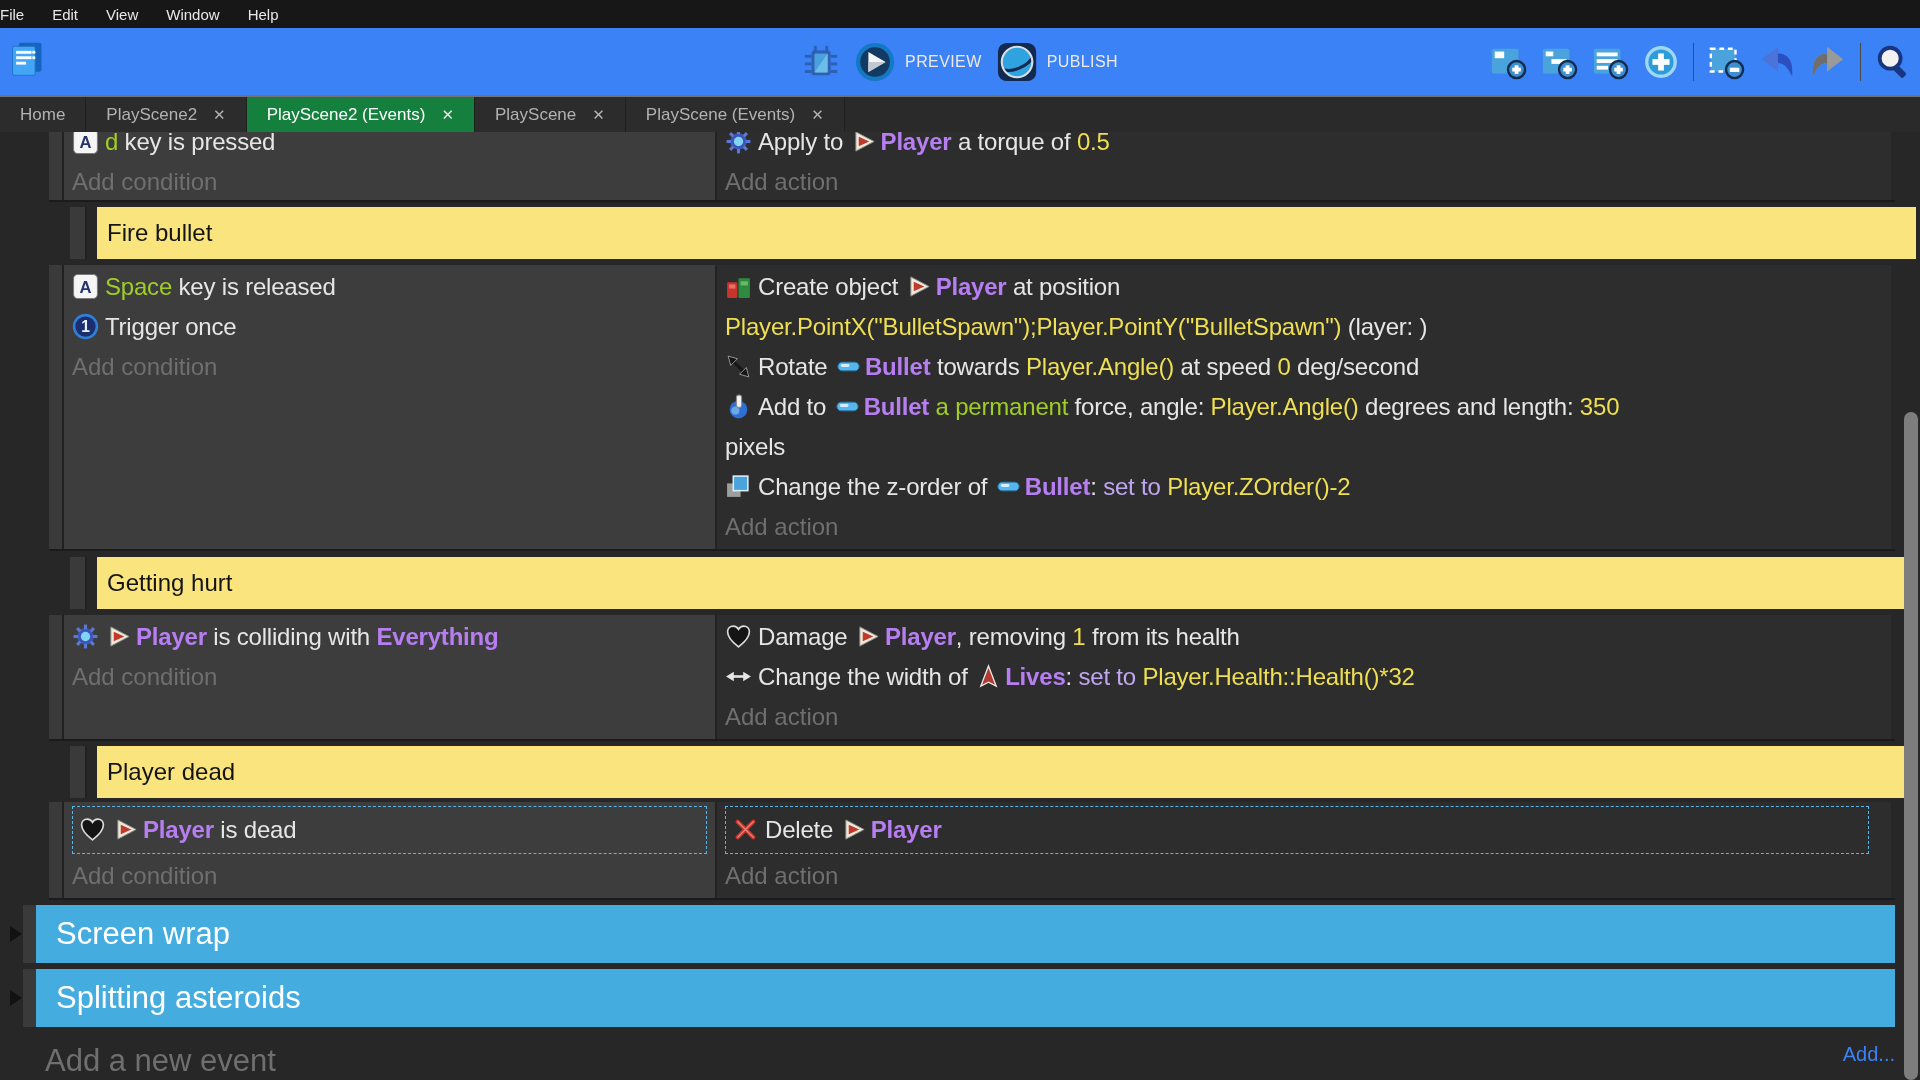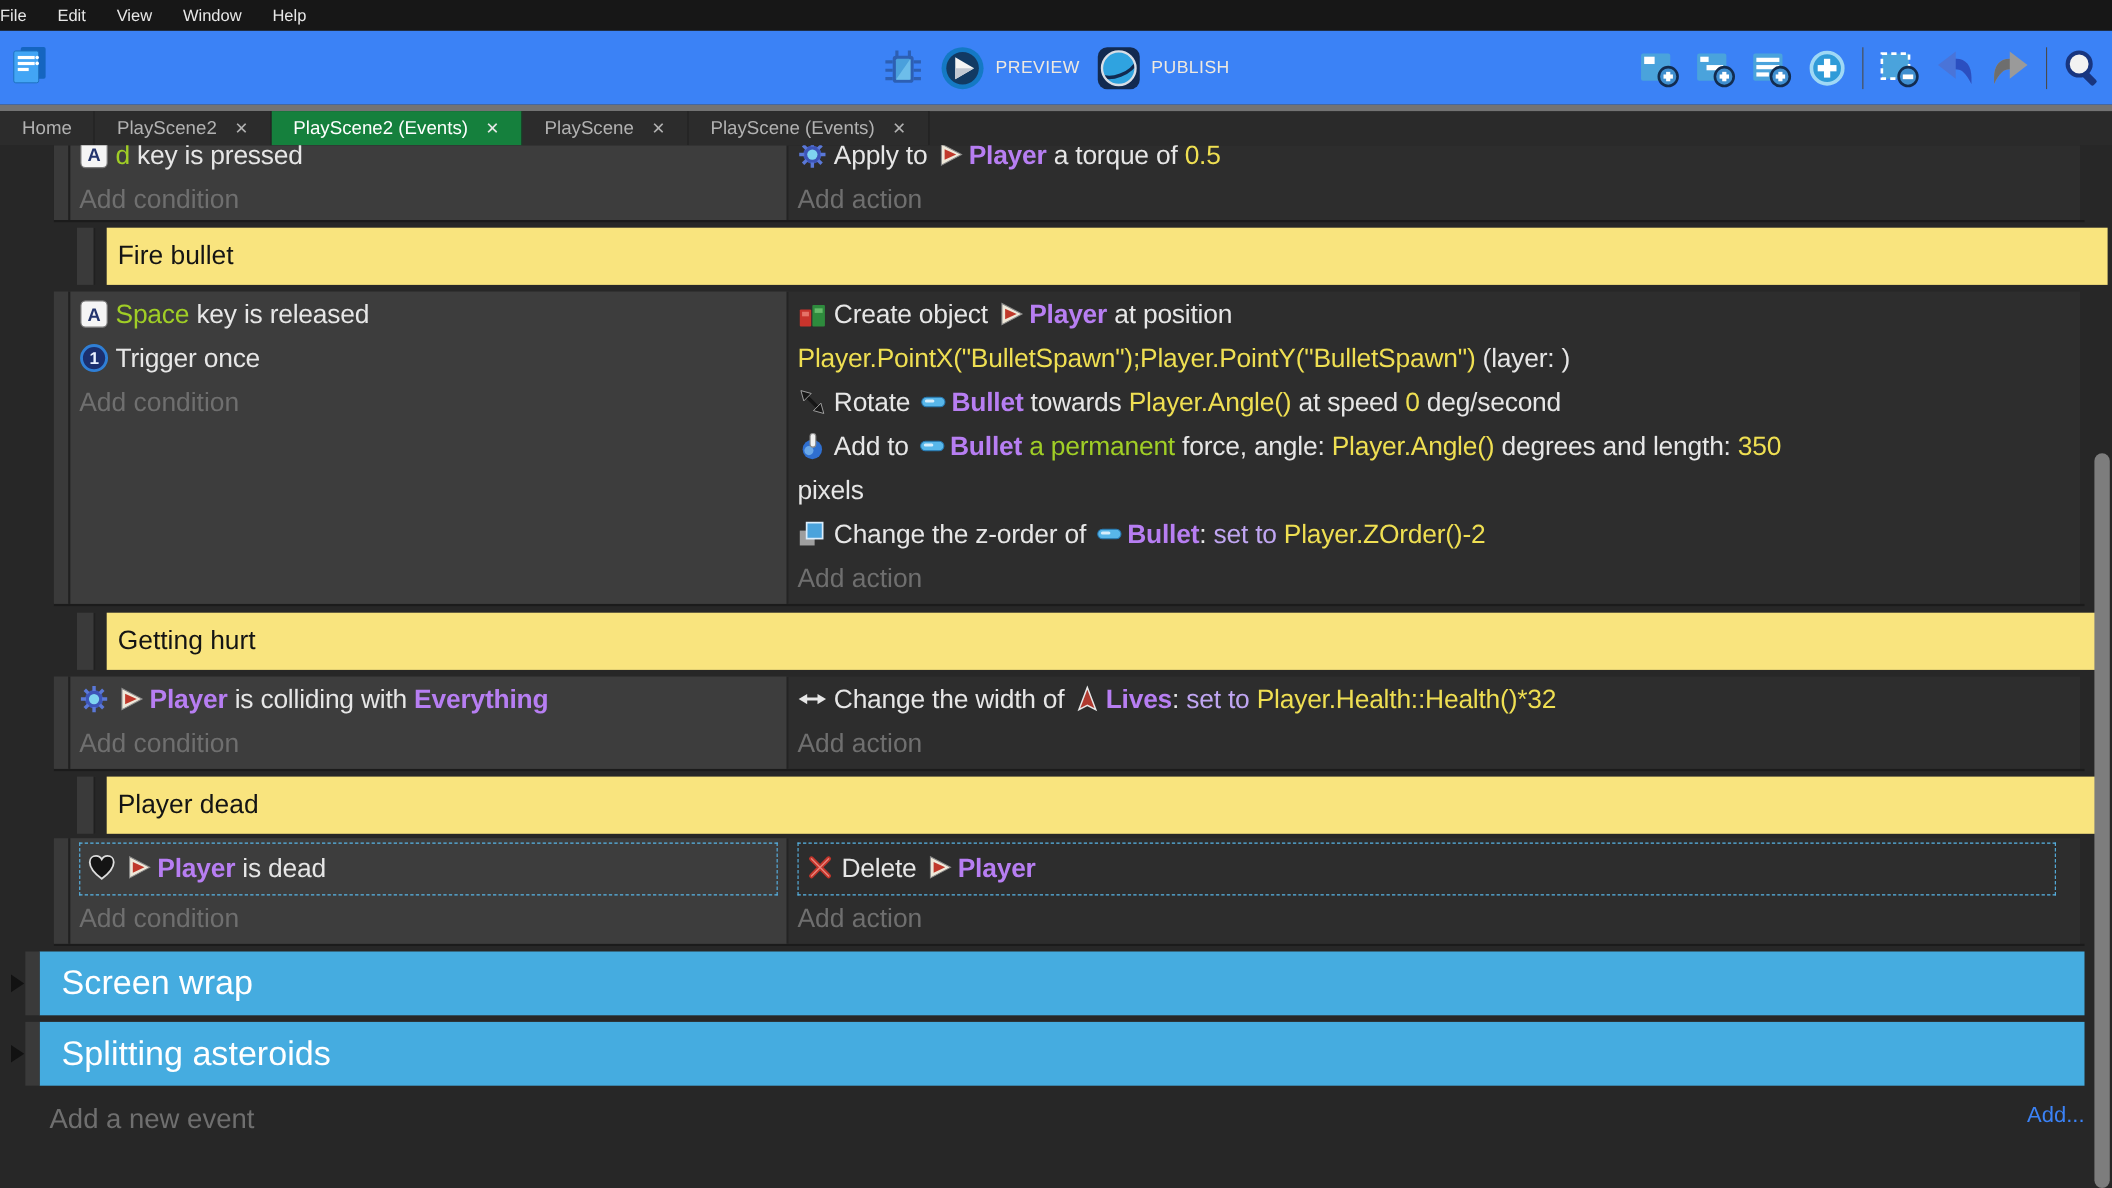--- a/index.html
+++ b/index.html
@@ -21,21 +21,21 @@
   .tb-btn .lbl { color:#efe9df; font-size:16px; letter-spacing:.4px; }
   .tb-ic40 { width:42px; height:42px; }
   .tb-ic36 { width:38px; height:38px; }
   .tb-right { position:absolute; right:8px; top:0; height:67px; display:flex;
     align-items:center; gap:13px; }
   .tb-sep { width:1px; height:38px; background:#4a4a4a; }
   .tb-icon { width:38px; height:38px; cursor:pointer; }
   .tb-icon svg, .tb-ic40 svg, .tb-ic36 svg, .tb-left svg { width:100%; height:100%; display:block; }
 
   
-  .tabbar { height:37px; background:#2a2a2a; display:flex; border-top:6px solid #737373; }
+  .tabbar { height:37px; background:#2a2a2a; display:flex; border-top:2px solid #737373; }
   .tab { height:100%; display:flex; align-items:center; padding:0 20px; gap:16px;
     color:#b2b2b2; font-size:17px; background:#2c2c2c; border-right:1px solid #1f1f1f;
     cursor:pointer; white-space:nowrap; }
   .tab .close { font-size:15px; color:#b2b2b2; }
   .tab.active { background:#15803d; color:#ffffff; }
   .tab.active .close { color:#e8e8e8; }
 
   
   .events { position:absolute; top:132px; left:0; width:1920px; }
 
@@ -76,21 +76,21 @@
   .group-row.blue .b-gutter { position:absolute; left:23px; top:0; width:13px; height:100%;
     background:#3a3a3a; }
   .group-row.blue .group-bar { margin-left:36px; background:#45ace0; color:#ffffff;
     font-size:31px; padding-left:20px; }
 
   .m-t4 { margin-top:4px; }  .m-t5 { margin-top:5px; }  .m-t6 { margin-top:6px; }
 
   
   .footer { position:relative; margin-top:16px; margin-left:45px; width:1850px;
     display:flex; justify-content:space-between; }
-  .footer .f-add-event { color:#6f6f6f; font-size:25px; cursor:pointer; }
+  .footer .f-add-event { color:#6f6f6f; font-size:31px; cursor:pointer; }
   .footer .f-add { color:#3b82f6; font-size:20px; cursor:pointer; }
 
   
   .vscroll { position:absolute; right:2px; top:412px; width:14px; height:668px;
     background:#7d7d7d; border-radius:7px; }
 </style>
 </head>
 <body>
 
 <div class="app">
@@ -360,20 +360,26 @@
                 </g>
                 <circle cx="13" cy="13" r="4.5" fill="#7fd4f0"></circle>
               </svg></span><span class="icon-obj"><svg viewBox="0 0 26 26">
                 <path d="M4 3 L23 13 L4 23 Z" fill="#efe9da" stroke="#8a8a8a"></path>
                 <path d="M7 8 L18 13 L7 18 Z" fill="#c0392b"></path>
               </svg></span><span class="seg-p">Player</span><span class="seg-w"> is colliding with </span><span class="seg-p">Everything</span></div>
           <div class="addline">Add condition</div>
         </div>
         <div class="cell act">
           <div class="line"><span class="icon-ev"><svg viewBox="0 0 26 26">
+                <path d="M13 23 C5 17 2.5 12 2.5 8.5 C2.5 5 5 3 8 3 C10 3 12 4.2 13 6 C14 4.2 16 3 18 3 C21 3 23.5 5 23.5 8.5 C23.5 12 21 17 13 23 Z" fill="#141414" stroke="#dcdcdc" stroke-width="1.6"></path>
+              </svg></span><span class="seg-w">Damage </span><span class="icon-obj"><svg viewBox="0 0 26 26">
+                <path d="M4 3 L23 13 L4 23 Z" fill="#efe9da" stroke="#8a8a8a"></path>
+                <path d="M7 8 L18 13 L7 18 Z" fill="#c0392b"></path>
+              </svg></span><span class="seg-p">Player</span><span class="seg-w">, removing </span><span class="seg-y">1</span><span class="seg-w"> from its health</span></div>
+          <div class="line"><span class="icon-ev"><svg viewBox="0 0 26 26">
                 <line x1="6" y1="13" x2="20" y2="13" stroke="#e6e6e6" stroke-width="2.5"></line>
                 <path d="M1 13 L8.5 8.5 L8.5 17.5 Z" fill="#e6e6e6"></path>
                 <path d="M25 13 L17.5 8.5 L17.5 17.5 Z" fill="#e6e6e6"></path>
               </svg></span><span class="seg-w">Change the width of </span><span class="icon-obj"><svg viewBox="0 0 26 26">
                 <path d="M13 2 L21 23 L13 19 L5 23 Z" fill="#b03a30" stroke="#e8e8e8" stroke-width="1.4"></path>
               </svg></span><span class="seg-p">Lives</span><span class="seg-w">: </span><span class="seg-l">set to </span><span class="seg-y">Player.Health::Health()*32</span></div>
           <div class="addline">Add action</div>
         </div>
       </div>
       <div class="group-row m-t5">

